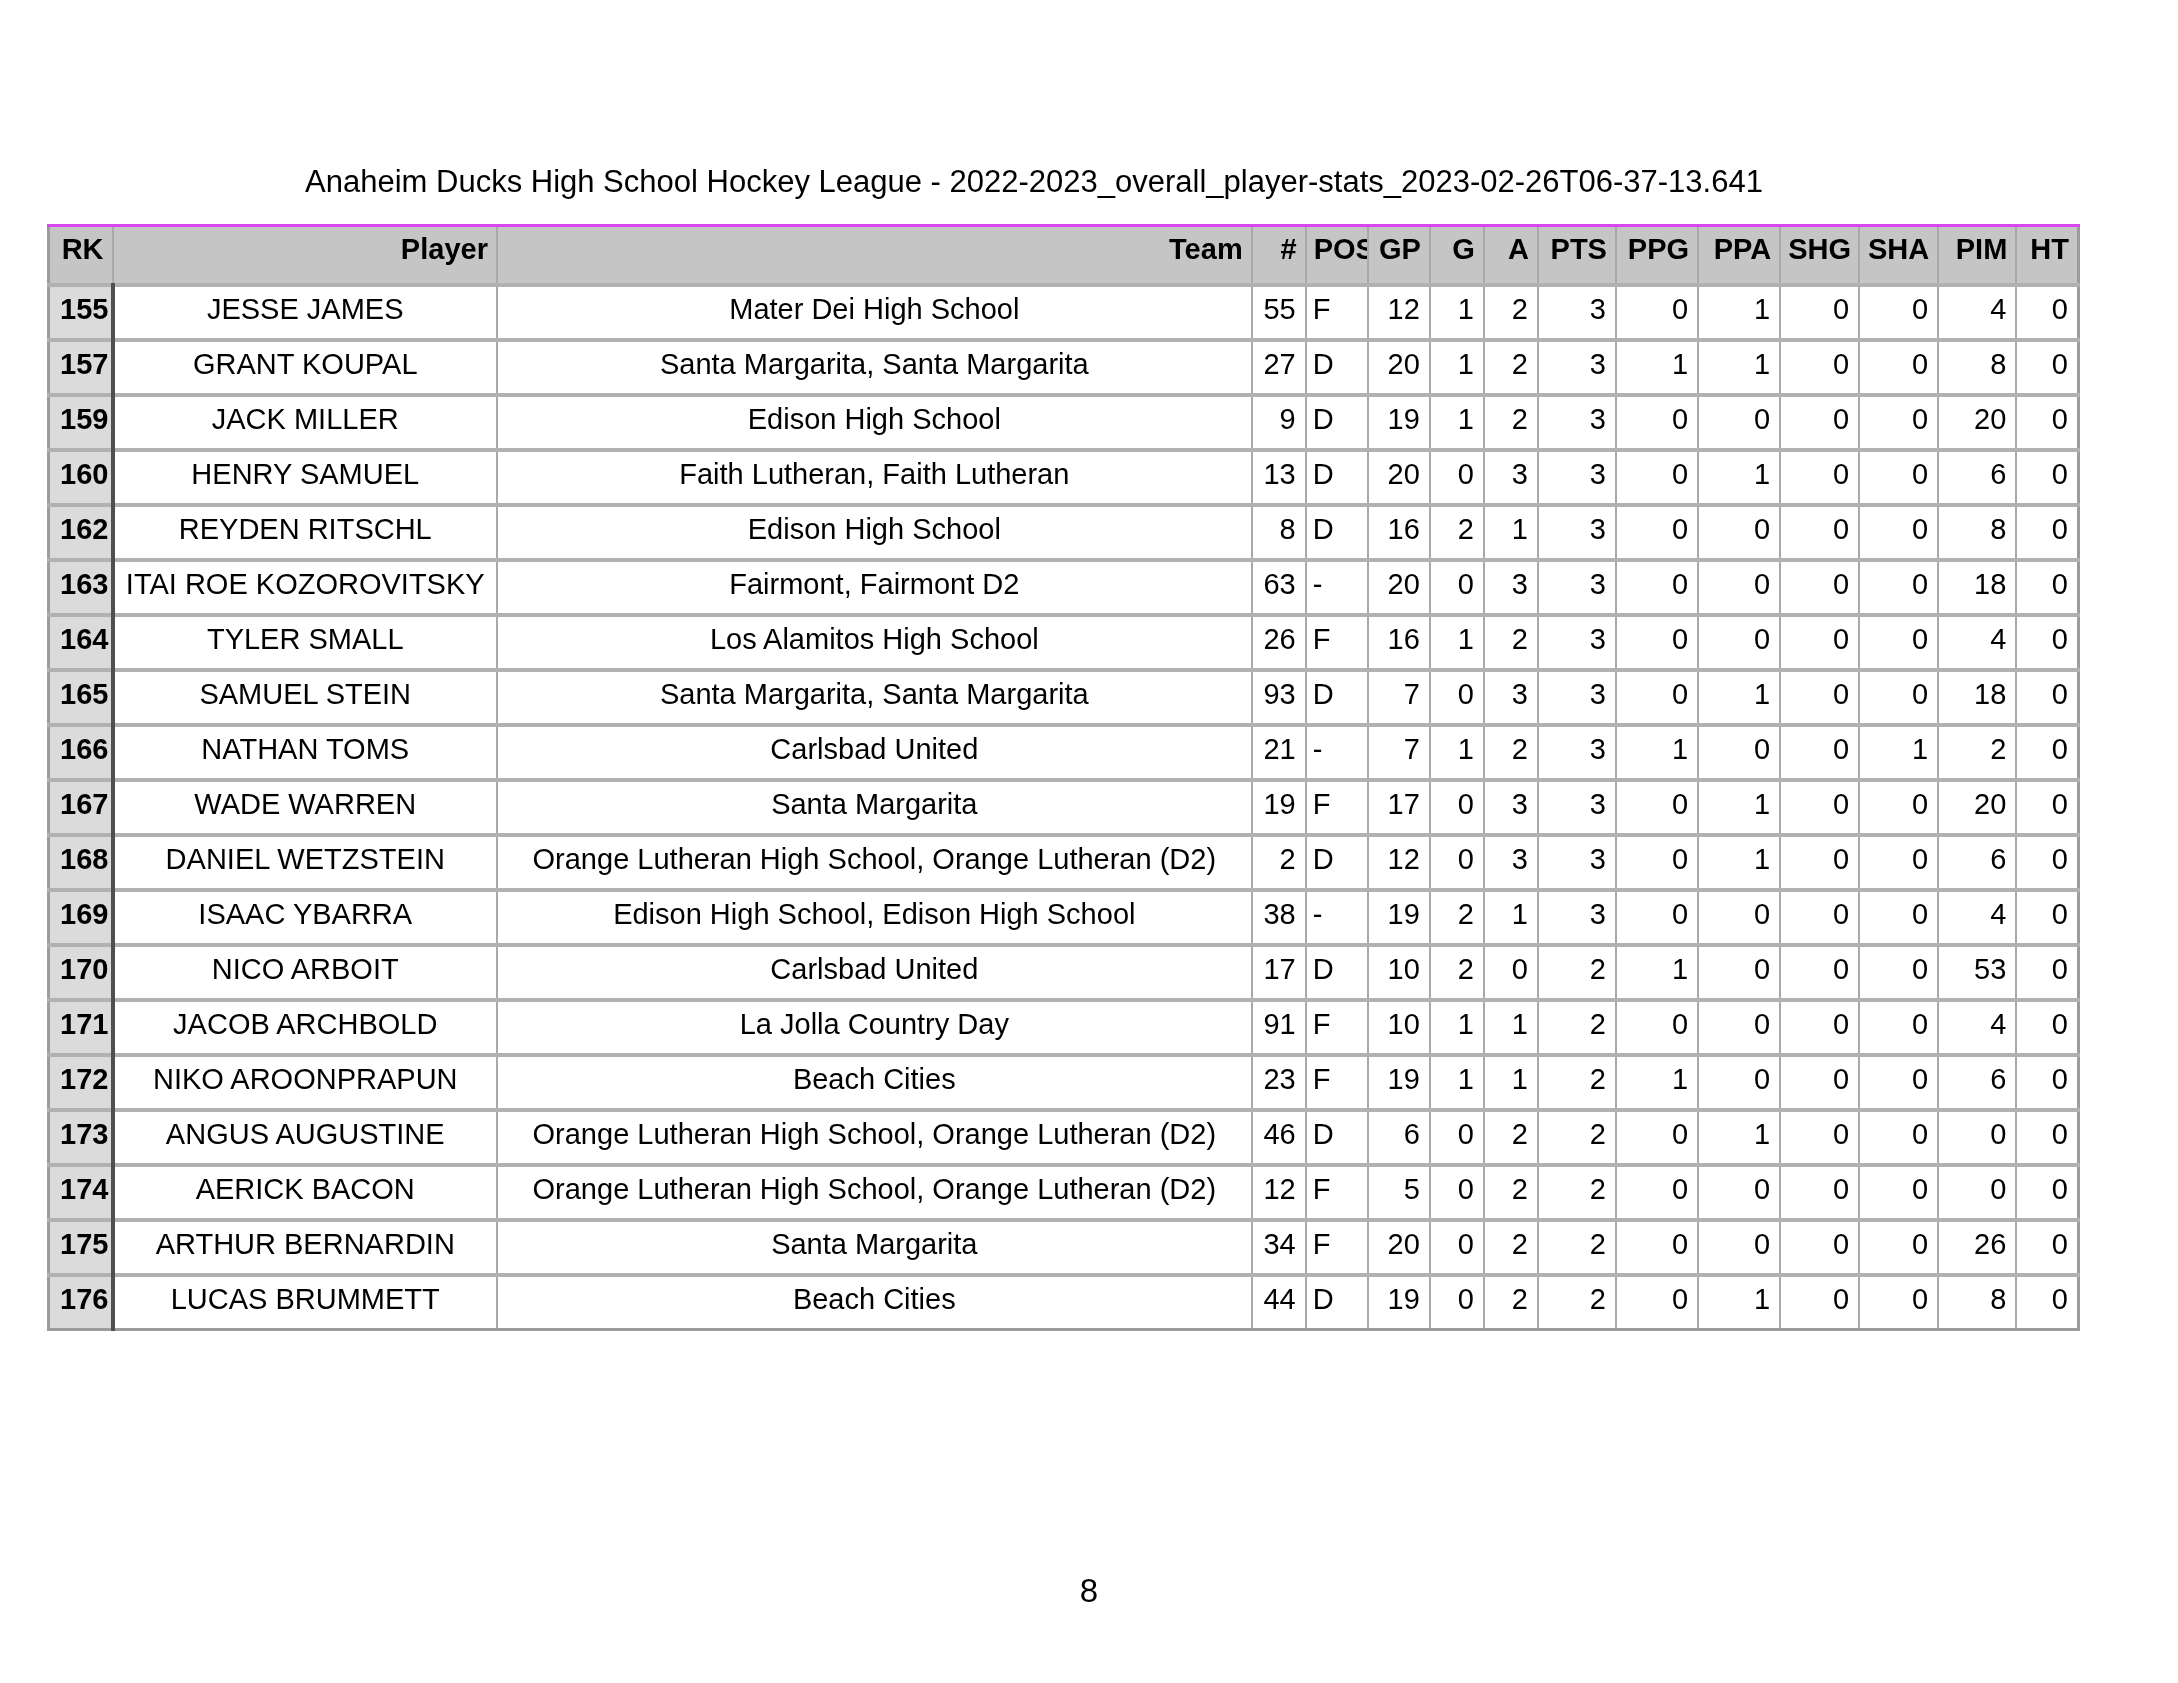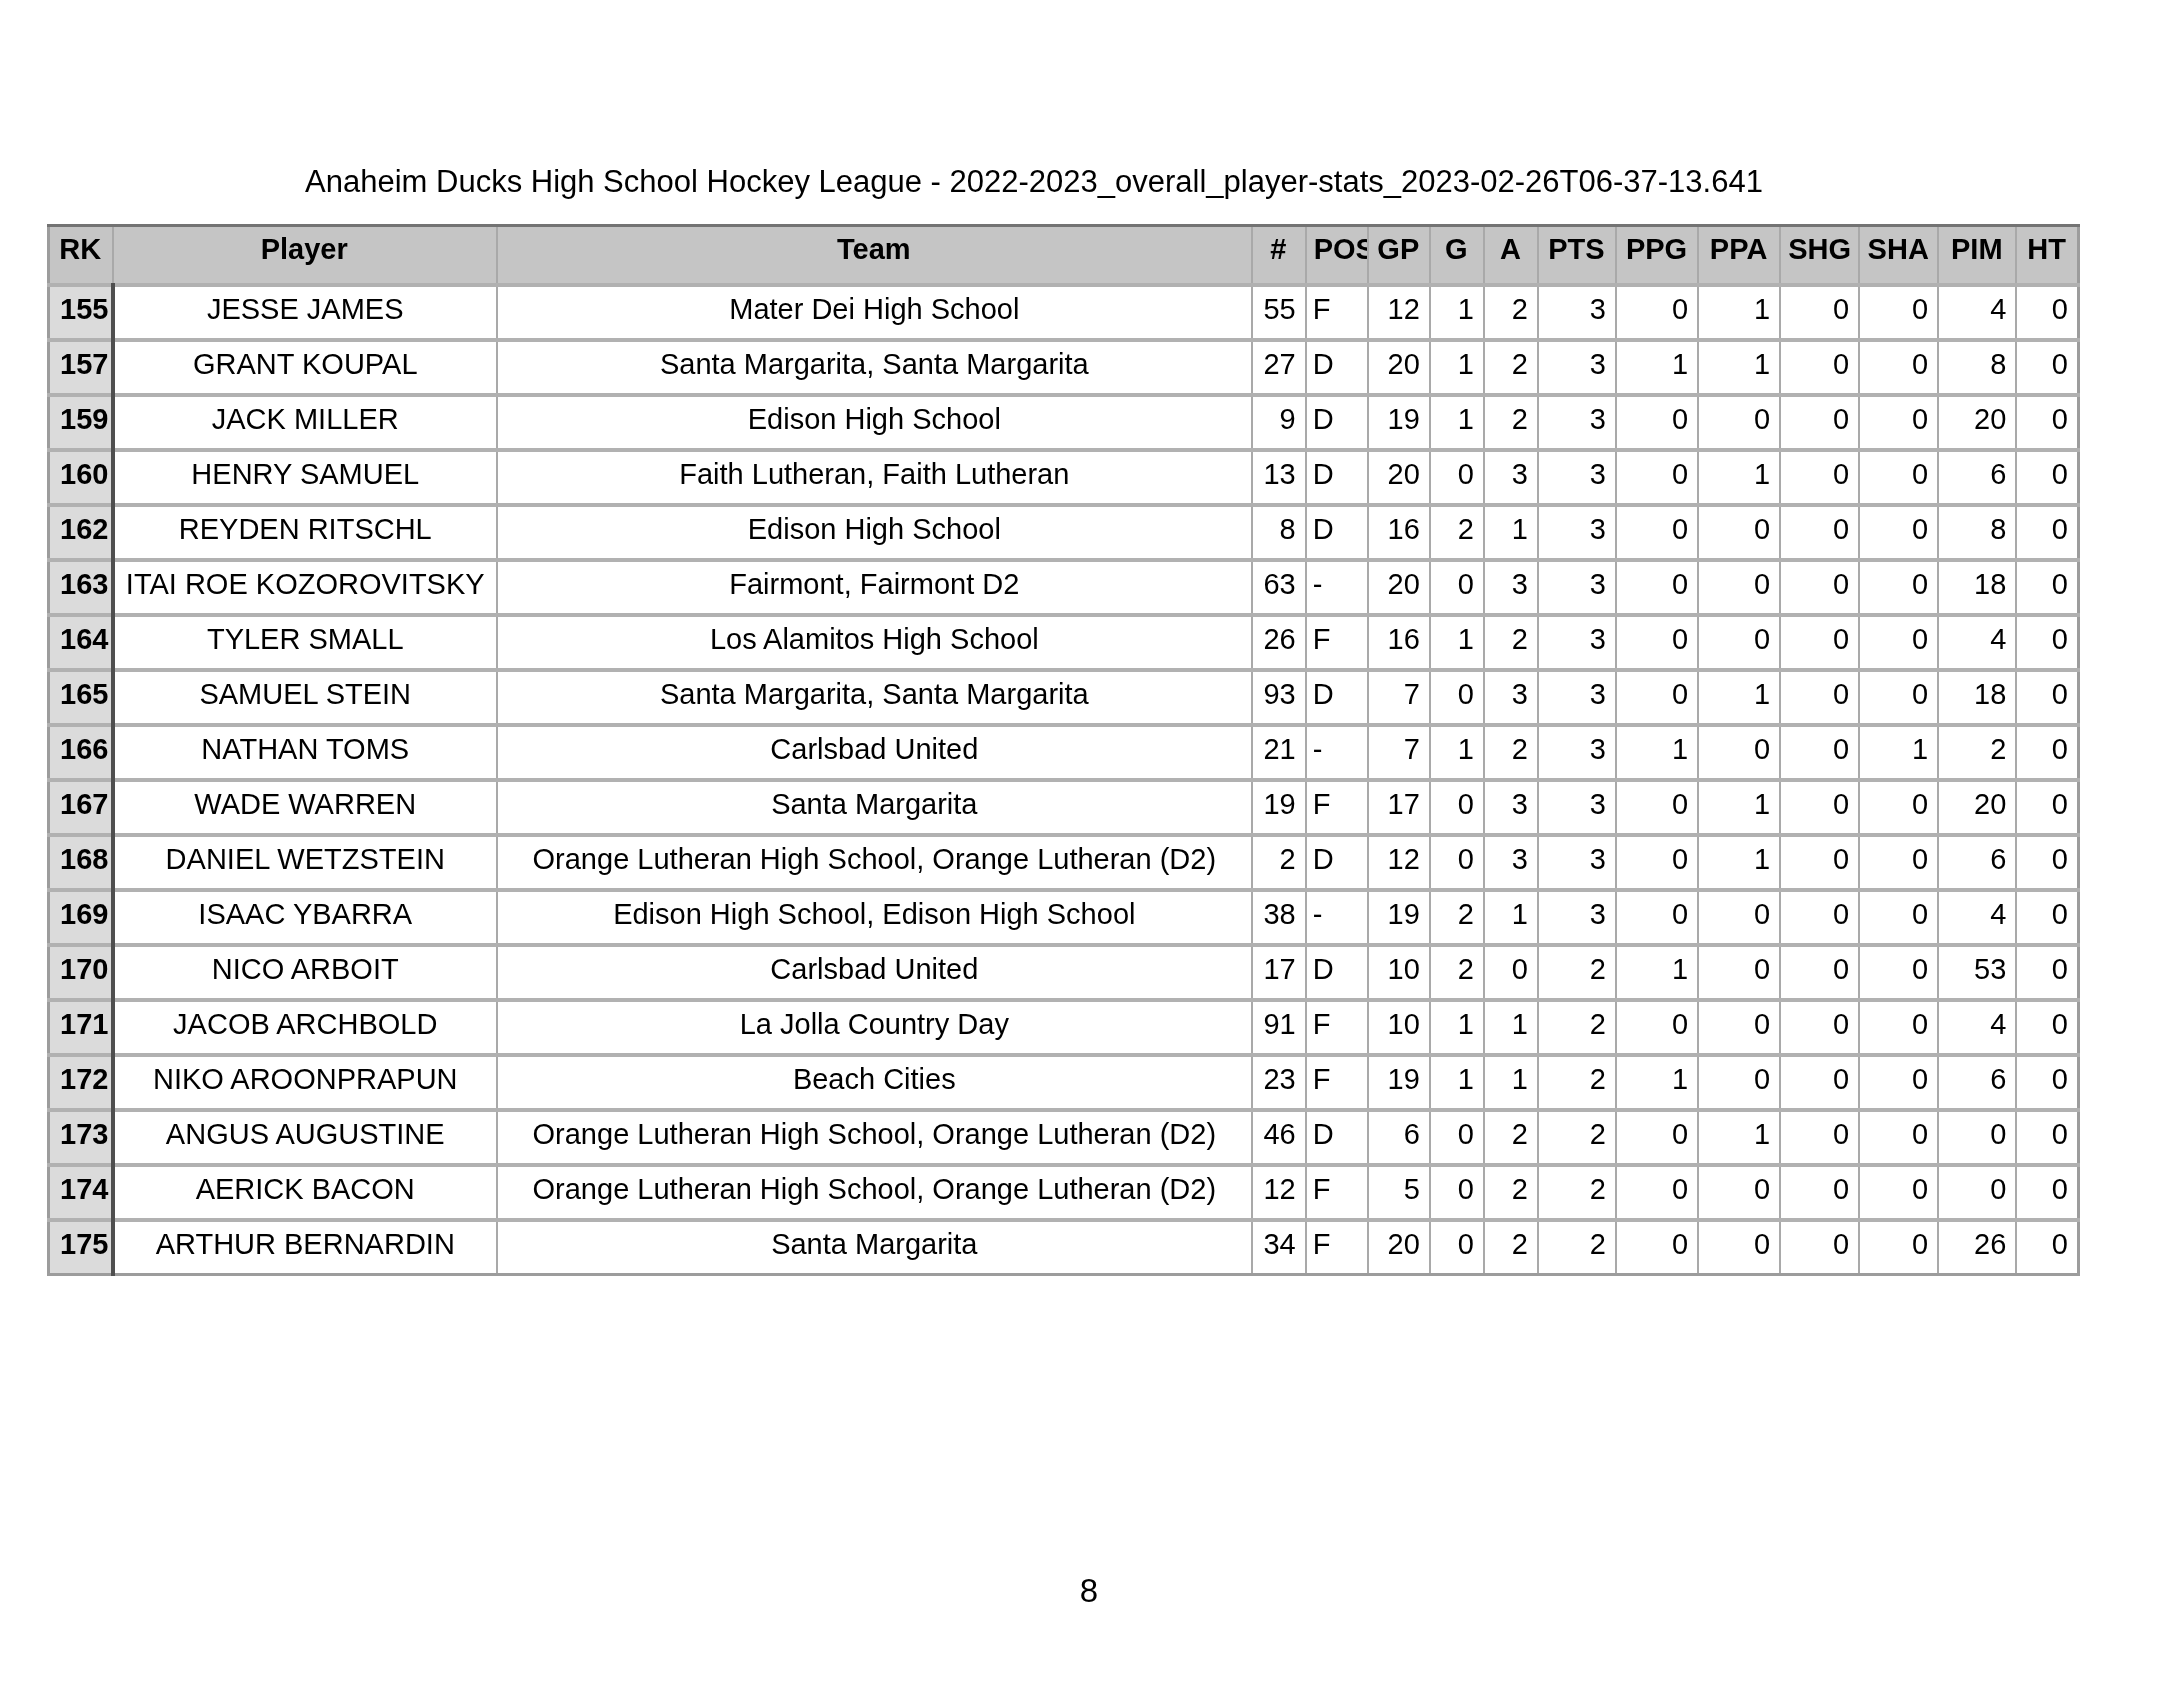--- a/index.html
+++ b/index.html
@@ -43,23 +43,23 @@
     font-size: 29px;
     line-height: 36px;
     padding: 4px 8px 0 8px;
     overflow: hidden;
     white-space: nowrap;
   }
   table.stats thead tr { height: 59px; }
   table.stats tbody tr { height: 55px; }
   table.stats thead th {
     background: #c5c5c5;
-    text-align: center;
+    text-align: right;
     font-weight: 700;
-    border-top: 3px solid #737373;
+    border-top: 3px solid #d946ef;
     padding-left: 7px;
   }
   table.stats td.rk {
     background: #dbdbdb;
     font-weight: 700;
     border-right: 4px solid #4f4f4f;
     text-align: right;
     padding-left: 10px;
   }
   table.stats td.player,
@@ -426,18 +426,35 @@
           <td class="num">0</td>
           <td class="num">2</td>
           <td class="num">2</td>
           <td class="num">0</td>
           <td class="num">0</td>
           <td class="num">0</td>
           <td class="num">0</td>
           <td class="num">26</td>
           <td class="num">0</td>
         </tr>
+        <tr>
+          <td class="rk">176</td>
+          <td class="player">LUCAS BRUMMETT</td>
+          <td class="team">Beach Cities</td>
+          <td class="num">44</td>
+          <td class="pos">D</td>
+          <td class="num">19</td>
+          <td class="num">0</td>
+          <td class="num">2</td>
+          <td class="num">2</td>
+          <td class="num">0</td>
+          <td class="num">1</td>
+          <td class="num">0</td>
+          <td class="num">0</td>
+          <td class="num">8</td>
+          <td class="num">0</td>
+        </tr>
       </tbody>
   </table>
 </div>
 
 <div class="page-number">8</div>
 
 
 </body></html>

